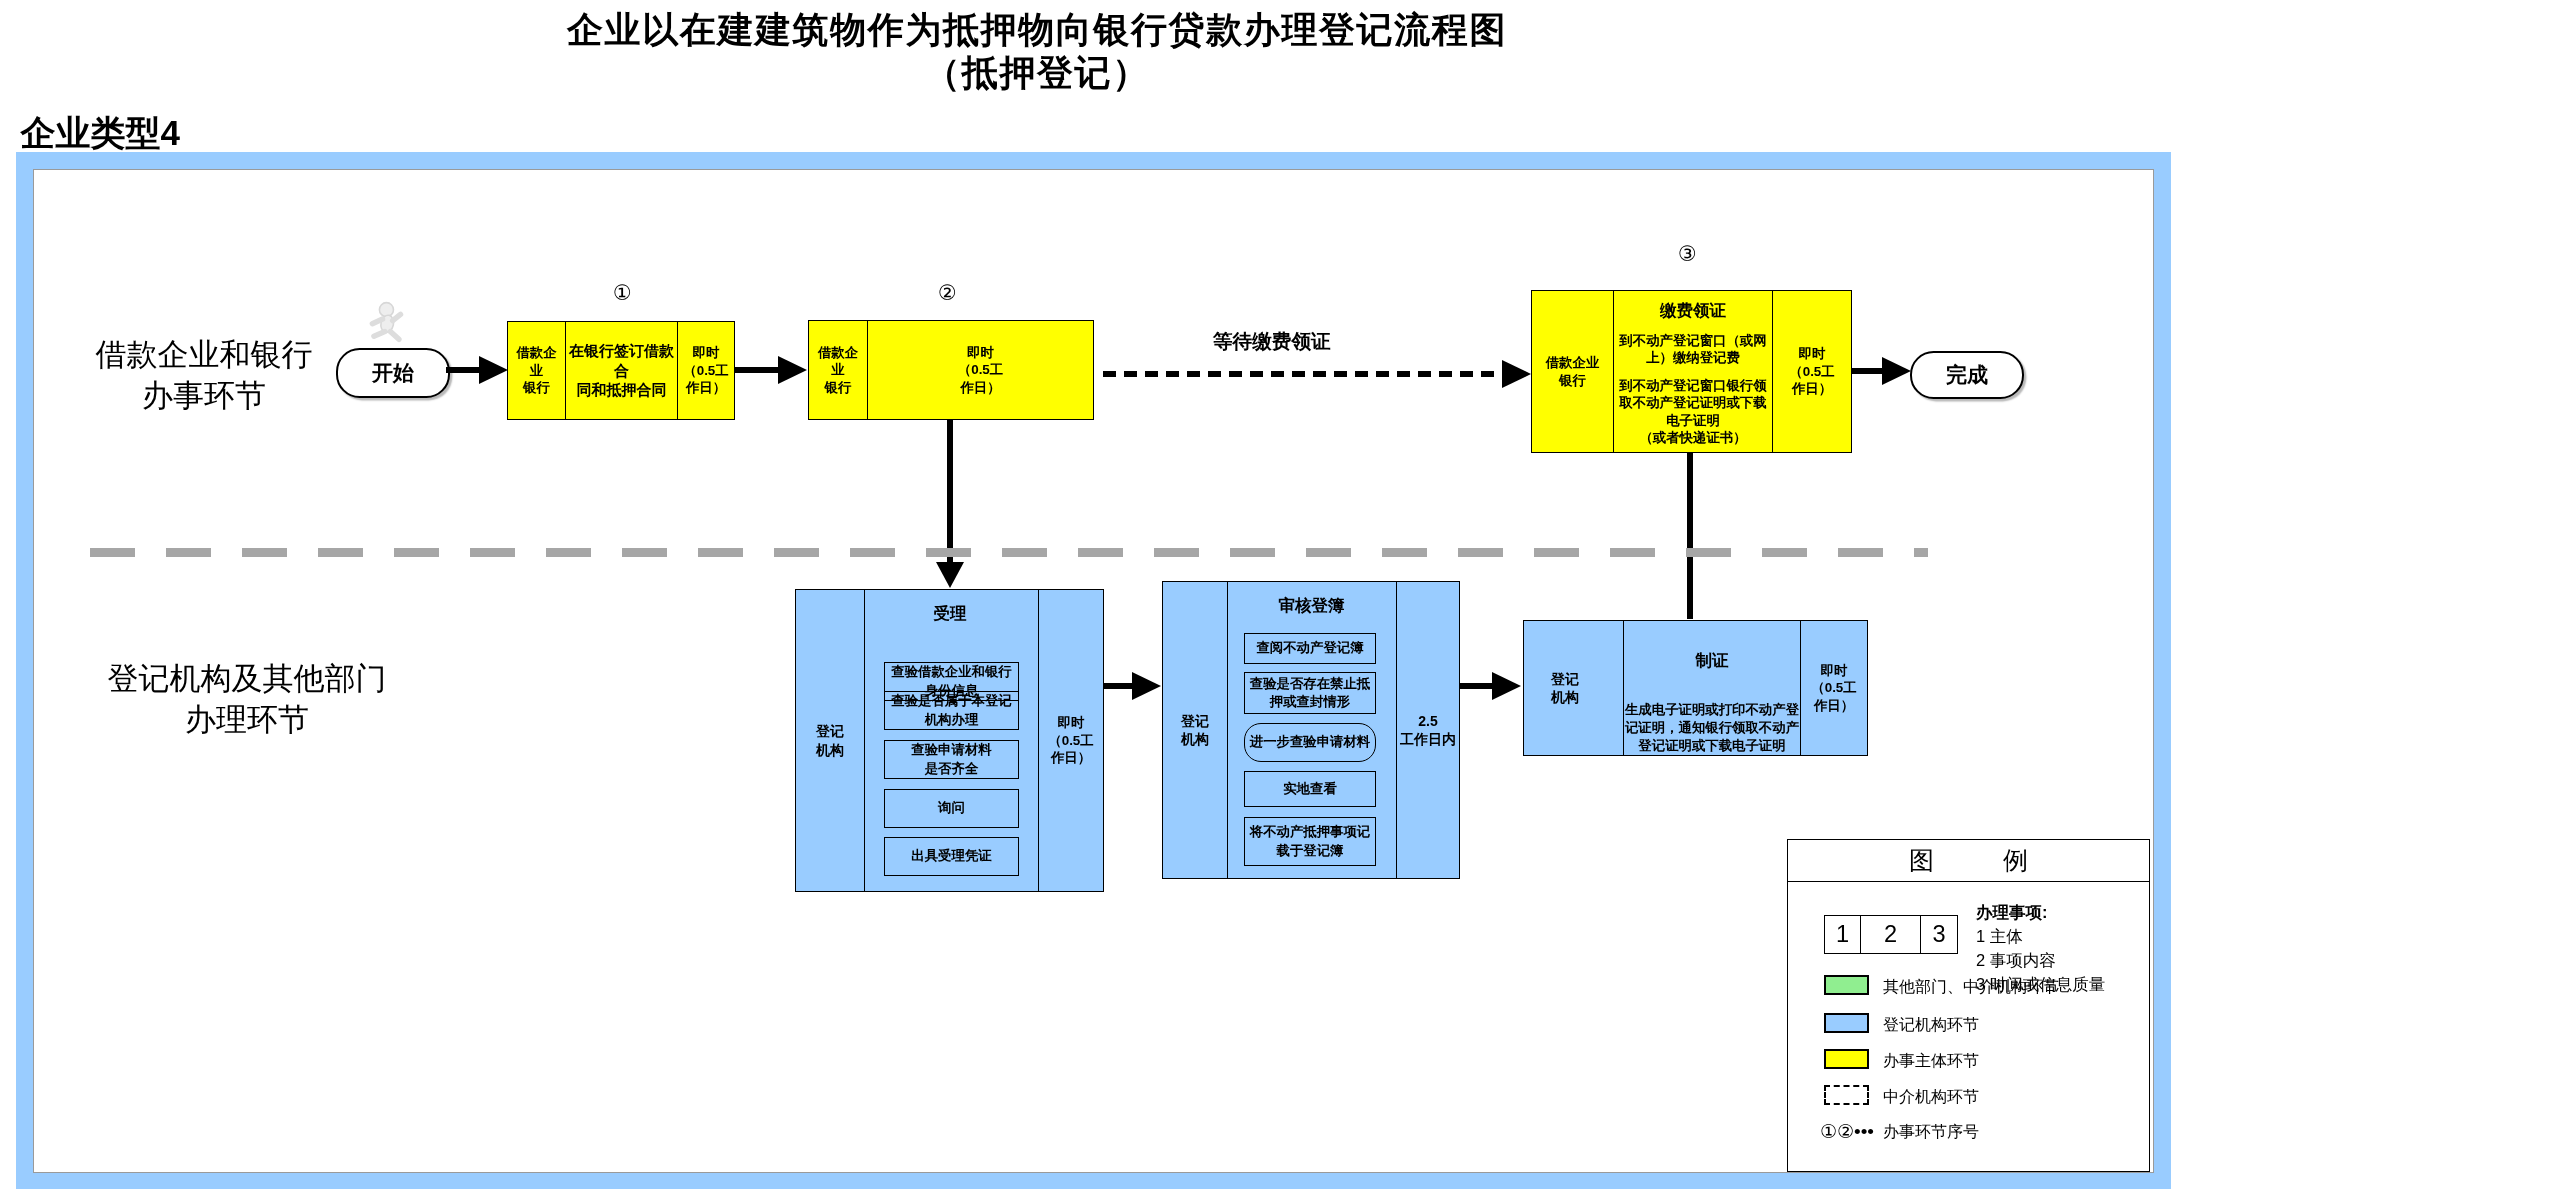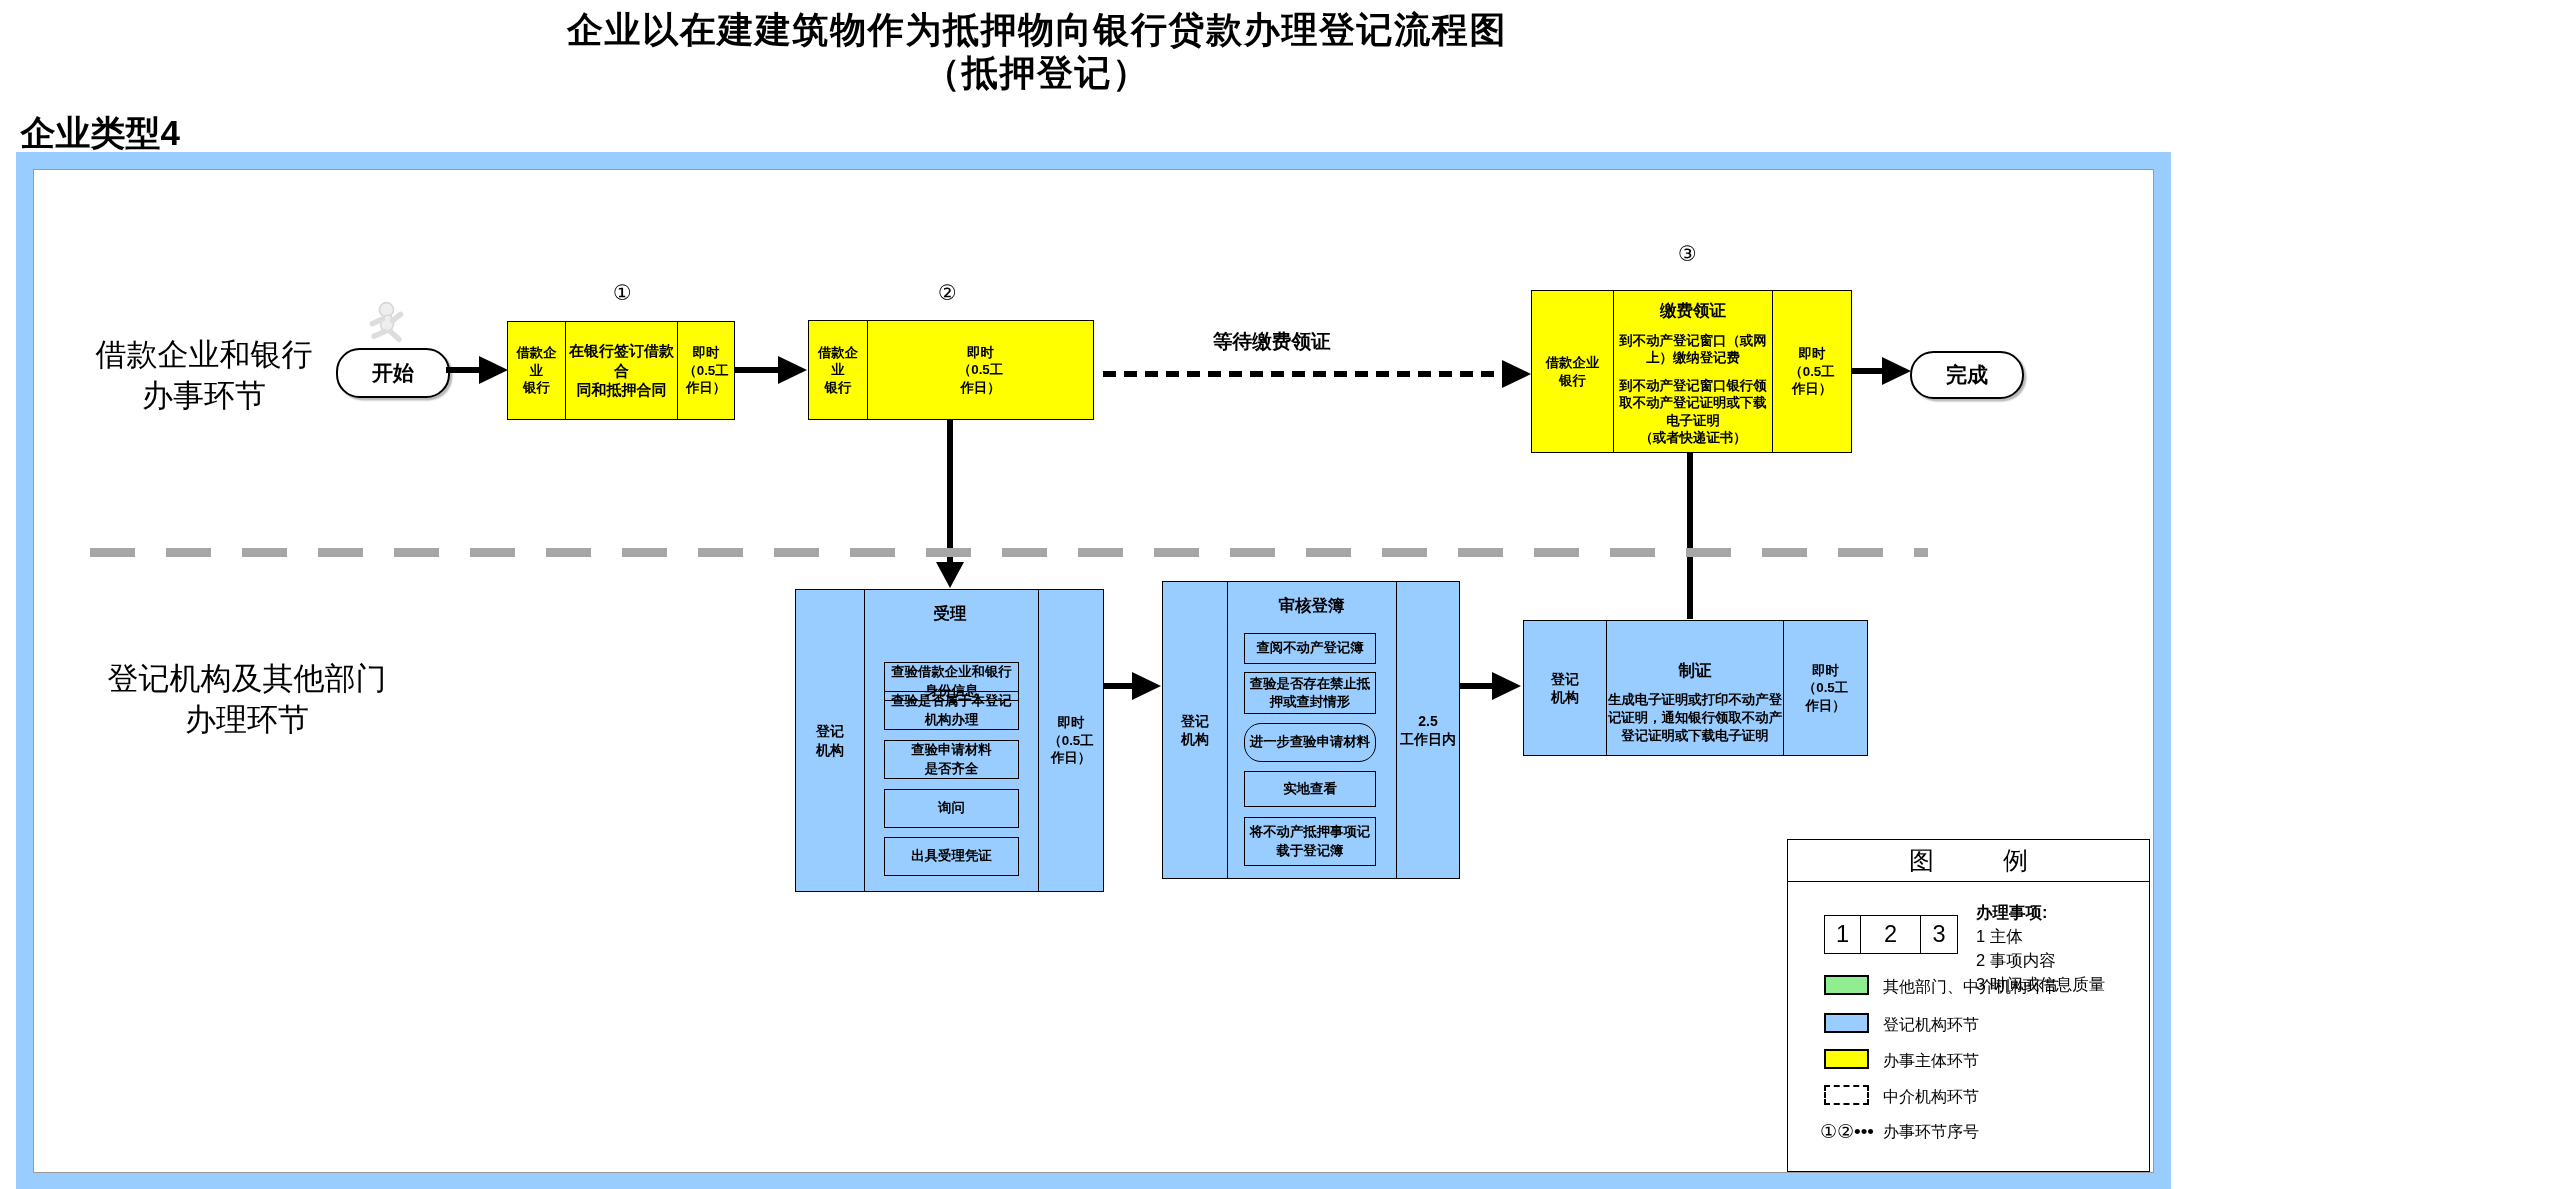--- a/index.html
+++ b/index.html
@@ -201,21 +201,21 @@
   <div class="subitem" style="left:1244px;top:771px;width:132px;height:36px;">实地查看</div>
   <div class="subitem" style="left:1244px;top:817px;width:132px;height:49px;">将不动产抵押事项记
 载于登记簿</div>
 
   <div class="shaft-h" style="left:1459px;top:683px;width:35px;"></div>
   <div class="head-right" style="left:1492px;top:672px;"></div>
 
   <div class="abs stepbox blue" style="left:1523px;top:620px;width:345px;height:136px;">
     <div class="cell" style="width:82px;font-size:14px;">登记
 机构</div>
-    <div class="cell" style="width:177px;flex-direction:column;justify-content:center;padding-top:29px;">
+    <div class="cell" style="width:177px;flex-direction:column;justify-content:space-between;padding-top:29px;margin-left:17px;">
       <div class="coltitle" style="font-size:16.5px;">制证</div>
       <div class="pre" style="font-size:13.4px;margin-top:9.4px;line-height:1.35;text-align:center;font-weight:bold;">生成电子证明或打印不动产登
 记证明，通知银行领取不动产
 登记证明或下载电子证明</div>
     </div>
     <div class="cell" style="flex:1;font-size:13.4px;">即时
 （0.5工
 作日）</div>
   </div>
 

